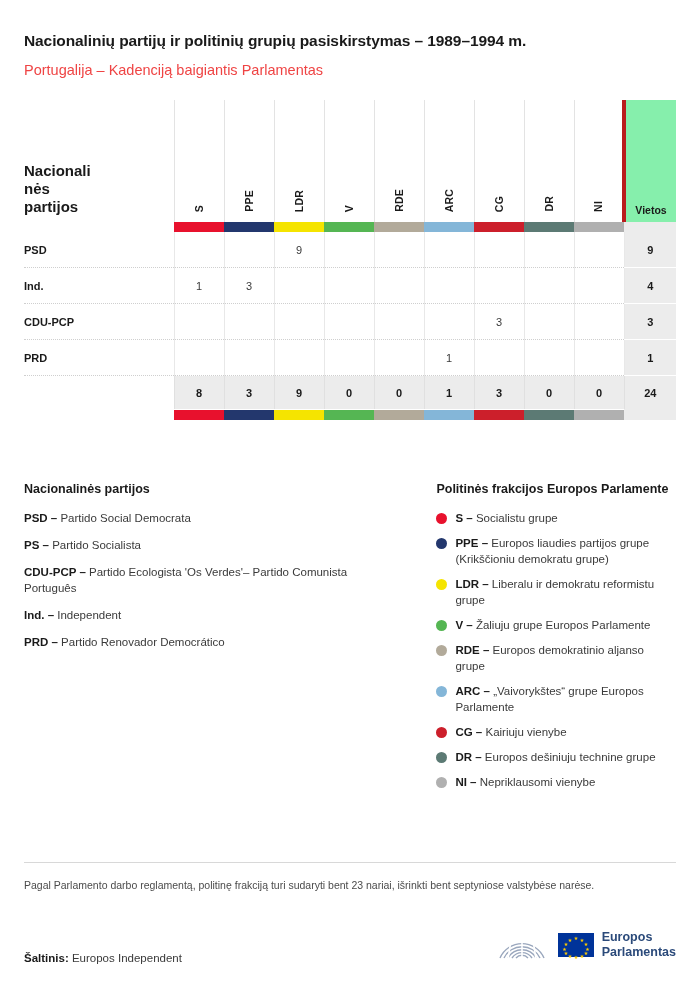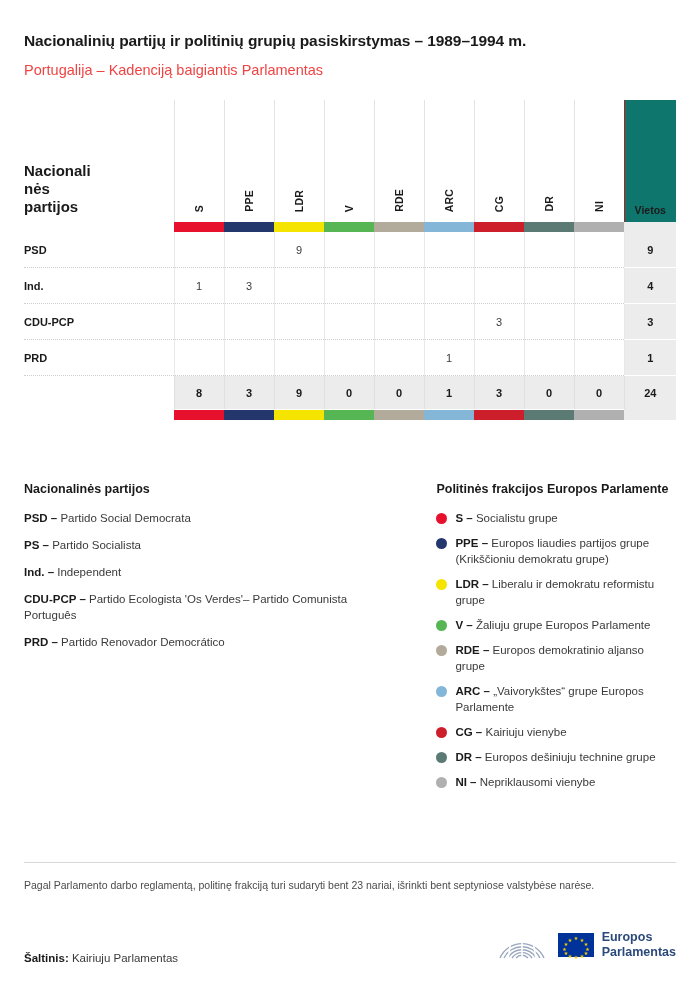--- a/index.html
+++ b/index.html
@@ -56,22 +56,22 @@
     padding: 0;
     border-left: 1px solid #e3e3e3;
     position: relative;
   }
   .hdr-row th.lbl-cell {
     border-left: none;
     vertical-align: top;
     text-align: left;
   }
   .hdr-row th.tot-cell {
-    background: #0f766e;
-    border-left: 1px solid #b91c1c;
+    background: #86efac;
+    border-left: 4px solid #b91c1c;
   }
   .vlabel {
     writing-mode: vertical-rl;
     transform: rotate(180deg);
     font-weight: bold;
     font-size: 10.5px;
     letter-spacing: 0.2px;
     display: inline-block;
     margin-bottom: 8px;
     color: #1a1a1a;
@@ -419,26 +419,26 @@
       <div class="legend-head">Nacionalinės partijos</div>
       <div class="party-line">
         <b>PSD –</b>
         <span>Partido Social Democrata</span>
       </div>
       <div class="party-line">
         <b>PS –</b>
         <span>Partido Socialista</span>
       </div>
       <div class="party-line">
+        <b>CDU-PCP –</b>
+        <span>Partido Ecologista 'Os Verdes'– Partido Comunista Português</span>
+      </div>
+      <div class="party-line">
         <b>Ind. –</b>
         <span>Independent</span>
-      </div>
-      <div class="party-line">
-        <b>CDU-PCP –</b>
-        <span>Partido Ecologista 'Os Verdes'– Partido Comunista Português</span>
       </div>
       <div class="party-line">
         <b>PRD –</b>
         <span>Partido Renovador Democrático</span>
       </div>
     </div>
 
     <div class="legend-right">
       <div class="legend-head">Politinės frakcijos Europos Parlamente</div>
 
@@ -478,21 +478,21 @@
         <span class="dot" id="dot-8" style="background: rgb(176, 176, 176);"></span>
         <span><b>NI –</b> <span>Nepriklausomi vienybe</span></span>
       </div>
     </div>
   </div>
 
   <div class="note">Pagal Parlamento darbo reglamentą, politinę frakciją turi sudaryti bent 23 nariai, išrinkti bent septyniose valstybėse narėse.</div>
 
   <div class="srcline">
     <b>Šaltinis:</b>
-    <span>Kairiuju Parlamentas</span>
+    <span>Europos Independent</span>
   </div>
 
   <div class="ep-logo">
     <svg class="ep-mark" viewBox="0 0 56 34">
       <g fill="none" stroke="#9aa7bd" stroke-width="1.4">
         <path d="M6 30 A24 24 0 0 1 50 30"></path>
         <path d="M10 30 A20 20 0 0 1 46 30"></path>
         <path d="M14 30 A16 16 0 0 1 42 30"></path>
         <path d="M18 30 A12 12 0 0 1 38 30"></path>
         <path d="M22 30 A8 8 0 0 1 34 30"></path>

